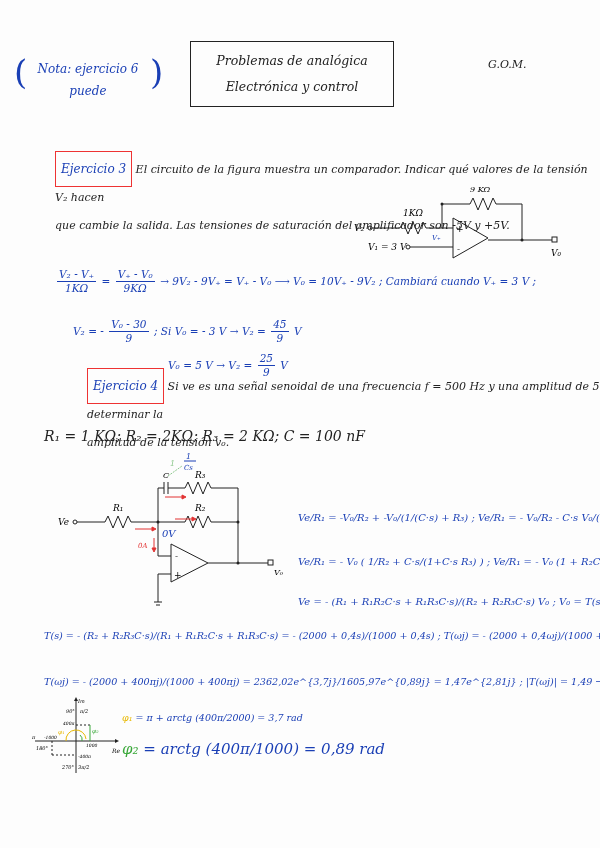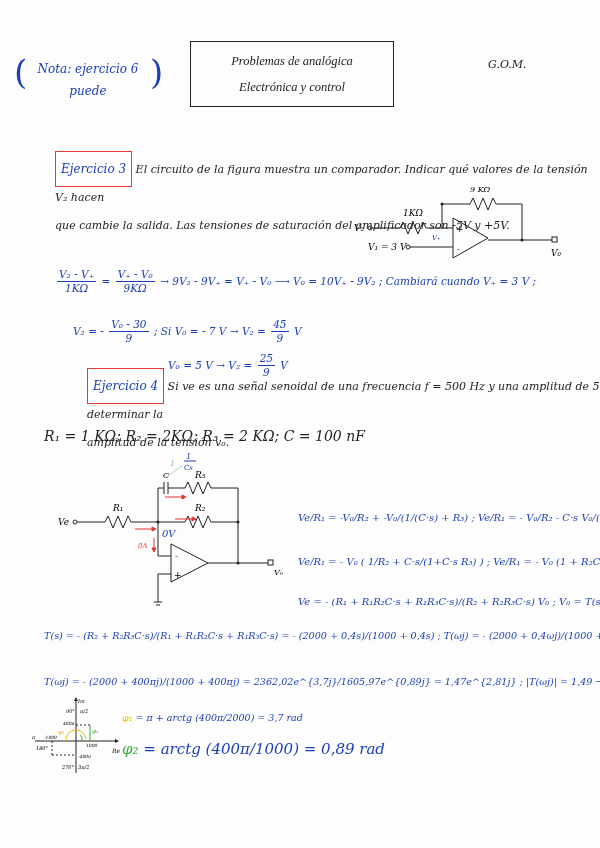--- a/index.html
+++ b/index.html
@@ -9,21 +9,21 @@
   }
   .abs { position: absolute; }
   .hand { font-family: "DejaVu Serif", serif; font-style: italic; }
   .blue { color: #1a3fb5; }
   .green { color: #3aa83a; }
   .yellow { color: #e8b800; }
   .note { left: 18px; top: 58px; width: 140px; font-size: 12px; text-align: center; line-height: 22px; }
   .note-paren { font-size: 34px; top: 52px; font-weight: 200; font-style: normal; }
   .title-box {
     left: 190px; top: 41px; width: 204px; height: 66px; border: 1px solid #222;
-    text-align: center; font-size: 12.5px; line-height: 26px; padding-top: 6px; box-sizing: border-box; font-family: Liberation Serif, serif;
+    text-align: center; font-size: 12.5px; line-height: 26px; padding-top: 6px; box-sizing: border-box;
   }
   .author { left: 488px; top: 58px; font-size: 11px; }
   .ex-box {
     border: 1px solid #e33; padding: 10px 5px; font-size: 12px;
   }
   .para { font-size: 11px; line-height: 28px; }
   .frac { display: inline-flex; flex-direction: column; align-items: center; vertical-align: middle; margin: 0 2px; }
   .frac .num { border-bottom: 1px solid currentColor; padding: 0 2px; line-height: 13px; }
   .frac .den { padding: 0 2px; line-height: 13px; }
   .eq { font-size: 10.5px; white-space: nowrap; }
@@ -95,21 +95,21 @@
     </span>
   <span>→ 9V₂ - 9V₊ = V₊ - V₀ ⟶ V₀ = 10V₊ - 9V₂ ; Cambiará cuando V₊ = 3 V ;</span>
 </div>
 
 <div class="abs hand blue eq" style="left:73px; top:318px;">
   <span>V₂ = -</span>
   <span class="frac">
       <span class="num">V₀ - 30</span>
       <span class="den">9</span>
     </span>
-  <span>; Si V₀ = - 7 V → V₂ =</span>
+  <span>; Si V₀ = - 3 V → V₂ =</span>
   <span class="frac">
       <span class="num">45</span>
       <span class="den">9</span>
     </span>
   <span>V</span>
 </div>
 <div class="abs hand blue eq" style="left:168px; top:332px;margin-top:20px;">
   <span>V₀ = 5 V → V₂ =</span>
   <span class="frac">
       <span class="num">25</span>

